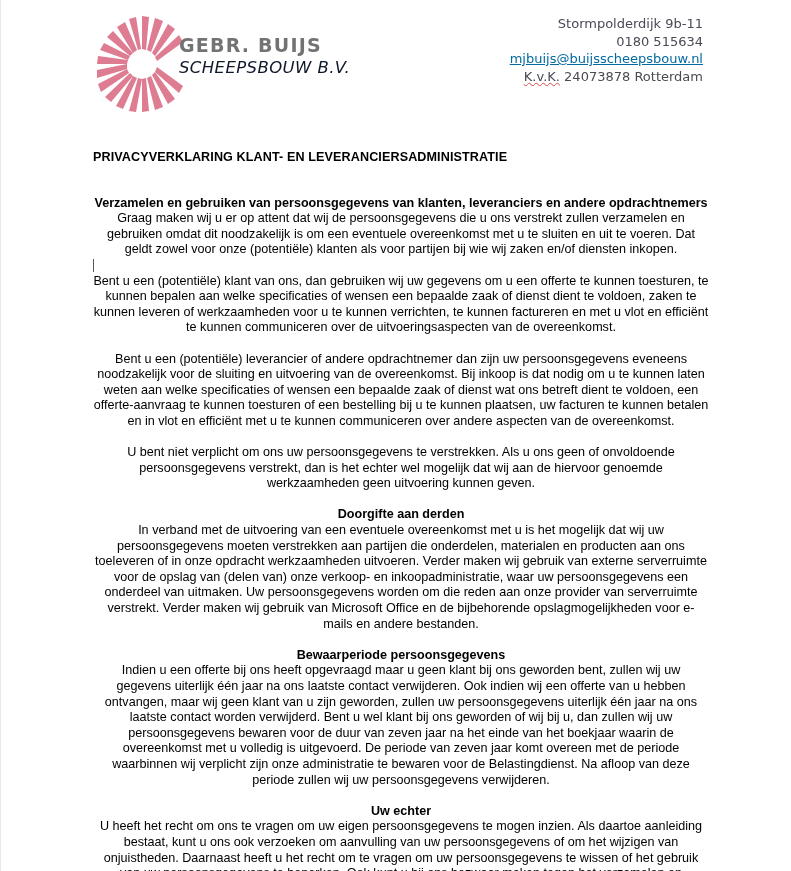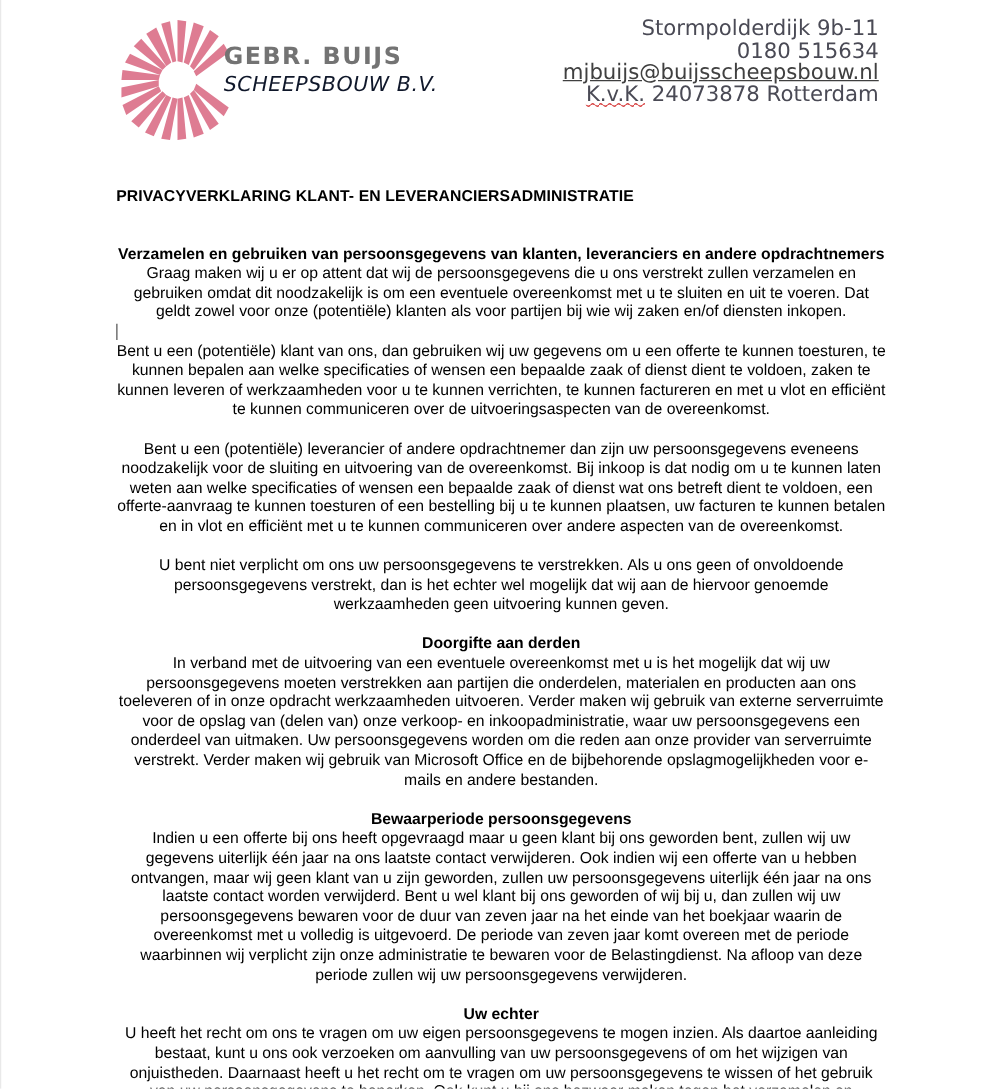--- a/index.html
+++ b/index.html
@@ -65,27 +65,27 @@
     margin-top: 5px;
     white-space: nowrap;
   }
 
   .address {
     position: absolute;
     right: 88px;
     top: 15px;
     text-align: right;
     font-family: "DejaVu Sans", sans-serif;
-    font-size: 17px;
+    font-size: 13px;
     line-height: 17.5px;
     color: #4a4a55;
   }
   .address .line { white-space: nowrap; }
   .address .email-link {
-    color: #404040;
+    color: #0369a1;
     text-decoration: underline;
     cursor: pointer;
   }
   .kvk-abbr {
     text-decoration: underline;
     text-decoration-style: wavy;
     text-decoration-color: #d94a4a;
     text-decoration-thickness: 1px;
     text-underline-offset: 1px;
   }

